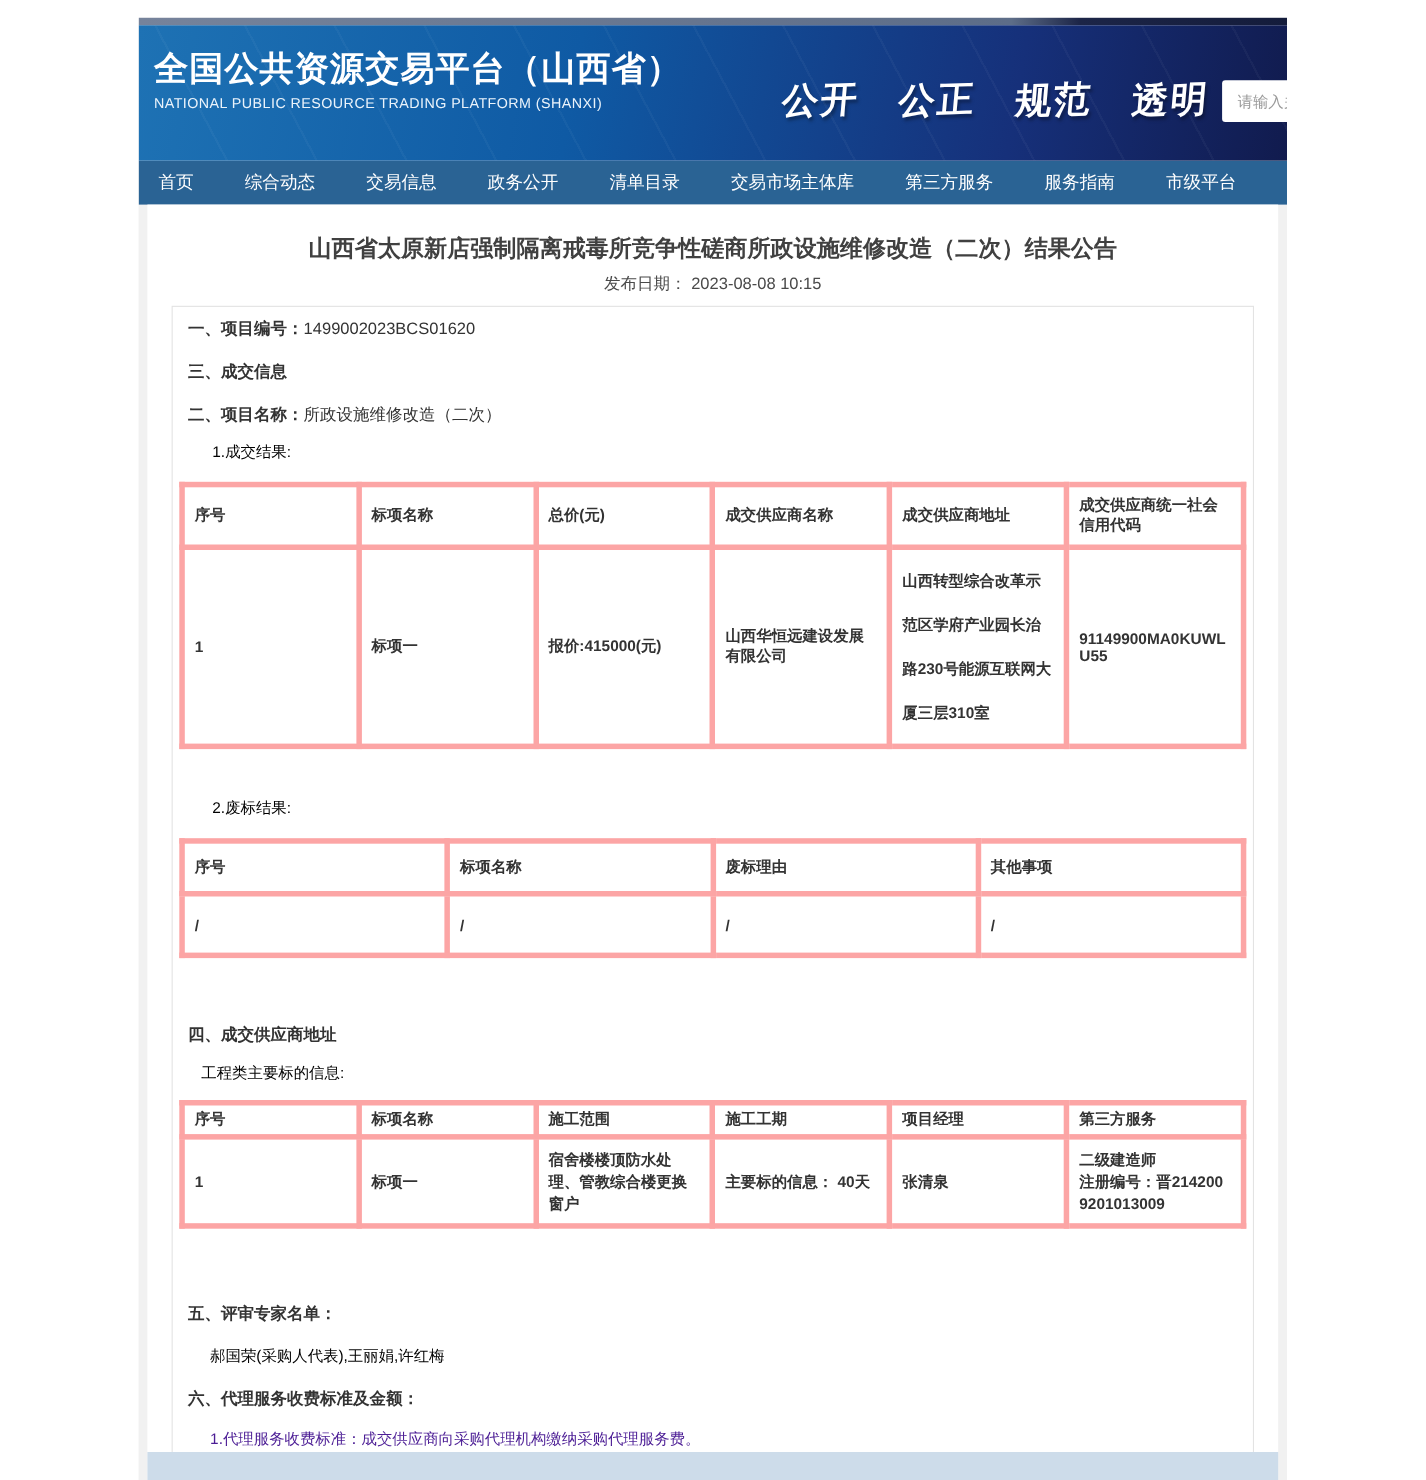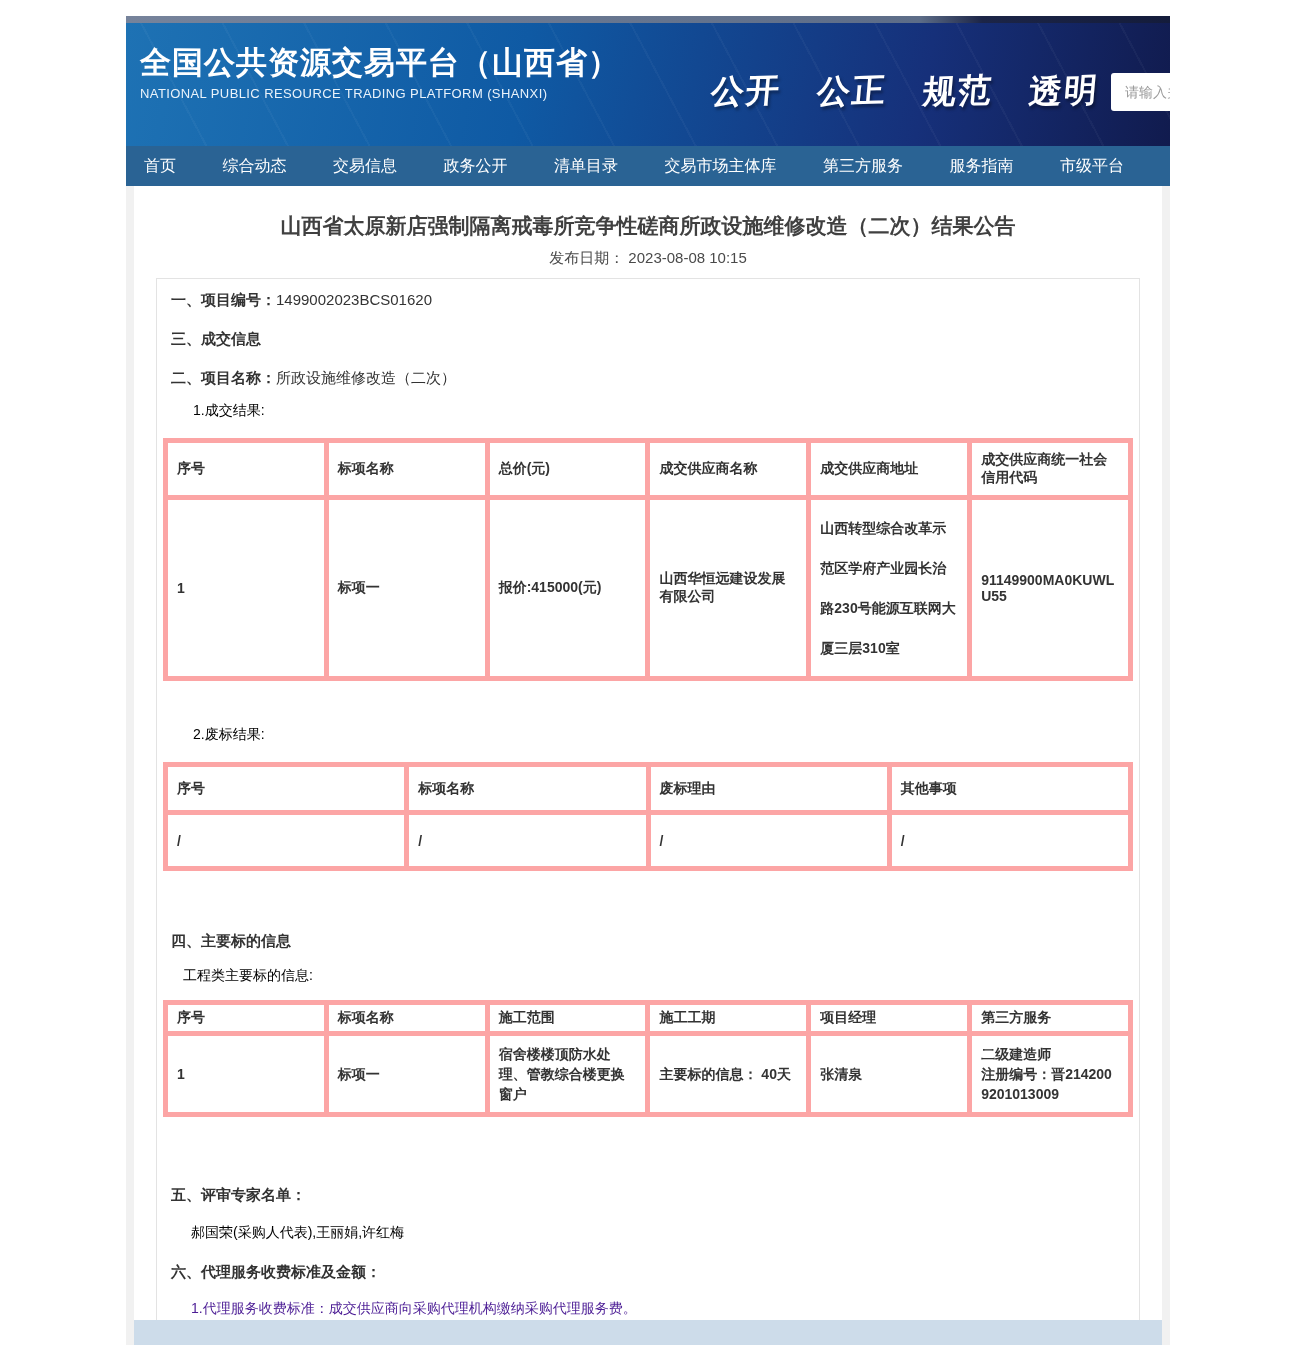--- a/index.html
+++ b/index.html
@@ -161,21 +161,21 @@
           <tr>
             <td>/</td>
             <td>/</td>
             <td>/</td>
             <td>/</td>
           </tr>
         </tbody>
       </table>
 
       <div class="p-row mt59">
-        <b>四、主要标的信息</b>
+        <b>四、成交供应商地址</b>
       </div>
 
       <div class="sub-row mt14">工程类主要标的信息:</div>
 
       <table class="t-main">
         <thead>
           <tr>
             <th>序号</th>
             <th>标项名称</th>
             <th>施工范围</th>

